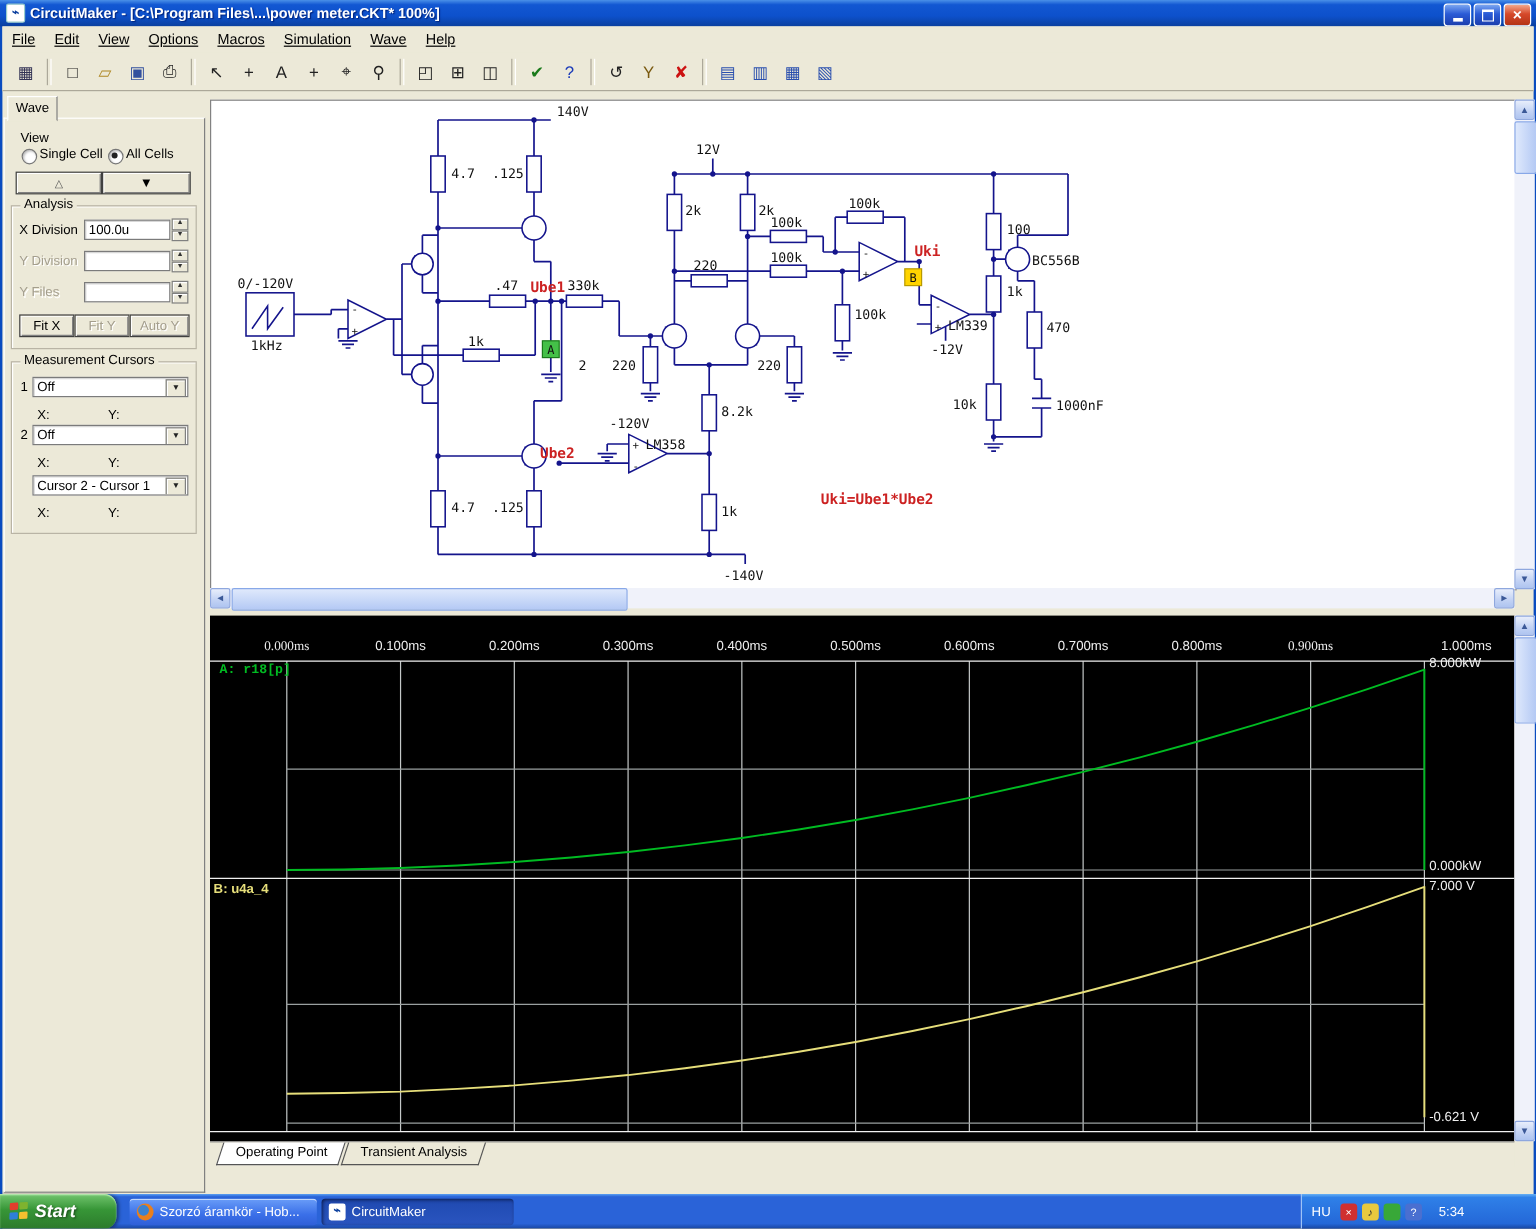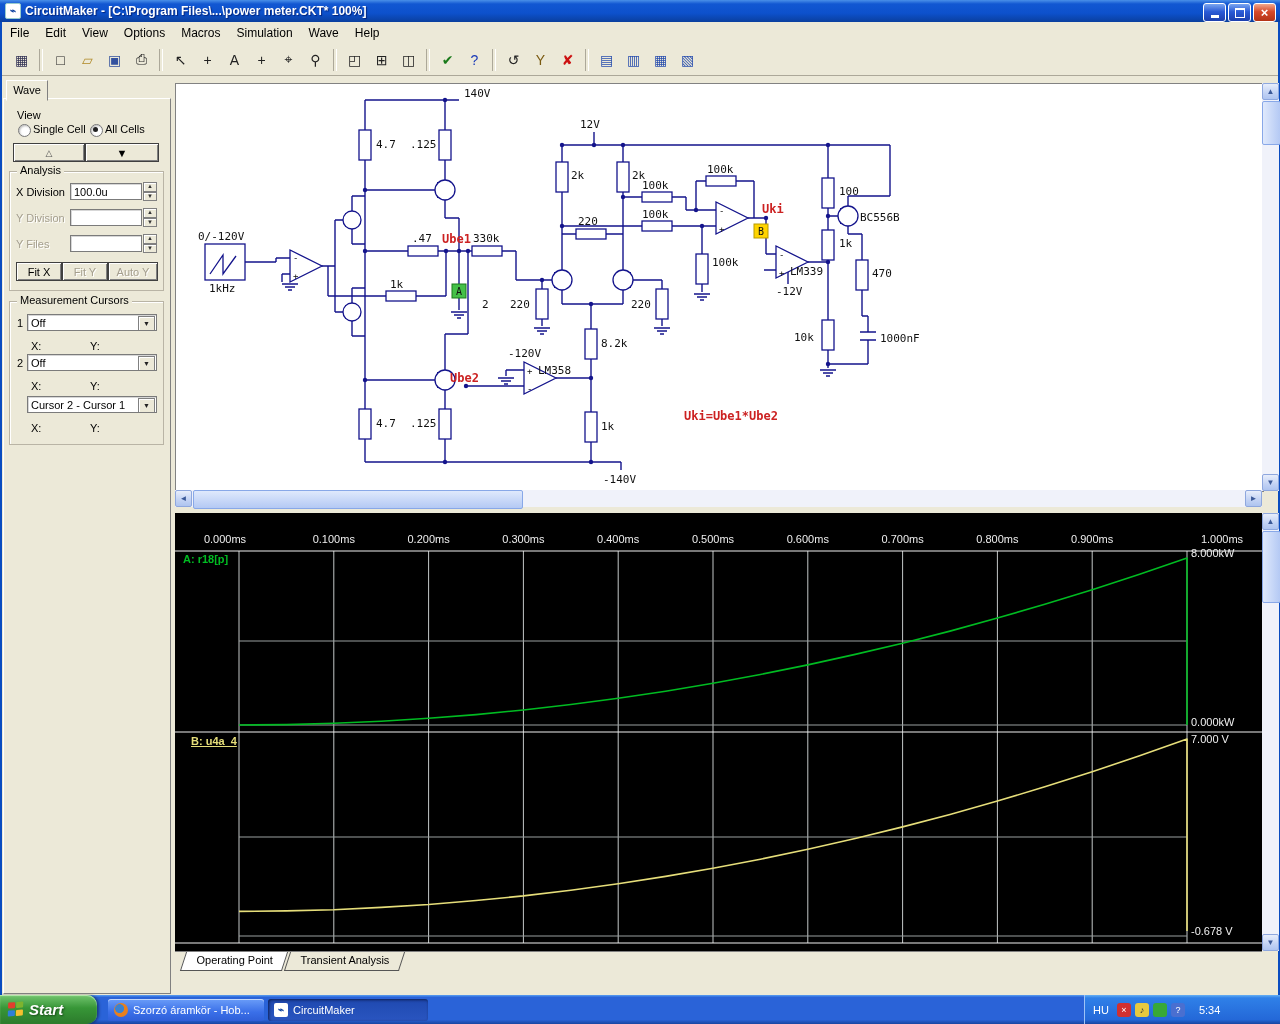--- a/index.html
+++ b/index.html
@@ -15,21 +15,21 @@
   .titletext{font-weight:bold;font-size:12px;text-shadow:1px 1px 1px #00227a;white-space:nowrap;}
   .tbtns{position:absolute;right:4px;top:3px;display:flex;gap:2px;}
   .tbtn{width:21px;height:17px;border:1px solid #fff;border-radius:3px;
     background:linear-gradient(180deg,#7ba6f0,#2a5bd6 45%,#1c3fae);display:flex;align-items:center;justify-content:center;color:#fff;}
   .tbtn.close{background:linear-gradient(180deg,#f2a88c,#d6492a 45%,#b33316);font-size:13px;font-weight:bold;line-height:1;}
   .minbar{display:block;width:8px;height:3px;background:#fff;margin-top:8px;}
   .restbox{display:block;width:8px;height:7px;border:1px solid #fff;border-top:2px solid #fff;}
   
   .menubar{position:absolute;left:2px;top:22px;width:1276px;height:22px;background:#ece9d8;
     display:flex;align-items:center;font-size:12px;}
-  .menu-item{padding:3px 8px;cursor:default;}
+  .menu-item{padding:3px 8px;cursor:default;text-decoration:underline;}
   .toolbar{position:absolute;left:2px;top:44px;width:1276px;height:32px;background:#ece9d8;
     border-bottom:1px solid #aca899;display:flex;align-items:center;padding-left:6px;box-sizing:border-box;}
   .tb{width:23px;height:22px;margin:0 1px;display:inline-flex;align-items:center;justify-content:center;
     font-size:14px;color:#222;border:1px solid transparent;}
   .tsep{width:2px;height:22px;margin:0 4px;border-left:1px solid #aca899;border-right:1px solid #fff;}
   
   .wavetab{position:absolute;left:6px;top:80px;width:40px;height:19px;background:#ece9d8;z-index:3;
     border:1px solid;border-color:#fff #808080 #ece9d8 #fff;text-align:center;line-height:18px;}
   .tabpage{position:absolute;left:3px;top:98px;width:166px;height:894px;background:#ece9d8;z-index:2;
     border:1px solid;border-color:#fff #808080 #808080 #fff;}
@@ -430,38 +430,38 @@
           <line x1="64" y1="212" x2="1012" y2="212" stroke="#9aa0a0" stroke-width="1"></line>
           <line x1="0" y1="219" x2="1087" y2="219" stroke="#f0f0f0" stroke-width="1"></line>
           <line x1="64" y1="324" x2="1012" y2="324" stroke="#9aa0a0" stroke-width="1"></line>
           <line x1="64" y1="423" x2="1012" y2="423" stroke="#9aa0a0" stroke-width="1"></line>
           <line x1="0" y1="430" x2="1087" y2="430" stroke="#f0f0f0" stroke-width="1"></line>
         </g>
       <polyline id="traceA" fill="none" stroke-width="1.6" stroke-linejoin="round" points="64,212.0 111.4,211.6 158.8,210.3 206.2,208.2 253.60000000000002,205.3 301,201.6 348.4,197.0 395.79999999999995,191.5 443.20000000000005,185.3 490.6,178.2 538,170.3 585.4000000000001,161.5 632.8,151.9 680.2,141.4 727.5999999999999,130.2 775,118.1 822.4000000000001,105.1 869.8,91.3 917.2,76.7 964.5999999999999,61.3 1012,45.0 1012,212.0" stroke="#00bb22"></polyline>
       <polyline id="traceB" fill="none" stroke-width="1.6" stroke-linejoin="round" points="64,398.4 111.4,397.9 158.8,396.7 206.2,394.4 253.60000000000002,391.5 301,387.5 348.4,382.9 395.79999999999995,377.2 443.20000000000005,370.8 490.6,363.4 538,355.3 585.4000000000001,346.2 632.8,336.3 680.2,325.5 727.5999999999999,313.9 775,301.4 822.4000000000001,288.1 869.8,273.8 917.2,258.8 964.5999999999999,242.7 1012,226.0 1012,418.1" stroke="#e6de7a"></polyline>
     </svg>
     <div>
-        <span class="tick" style="left: 20px;">0.000ms</span>
+        <span class="tick" style="left: 34px; font-family: Liberation Serif, serif;">0.000ms</span>
         <span class="tick" style="left: 128.8px;">0.100ms</span>
         <span class="tick" style="left: 223.6px;">0.200ms</span>
         <span class="tick" style="left: 318.4px;">0.300ms</span>
         <span class="tick" style="left: 413.2px;">0.400ms</span>
         <span class="tick" style="left: 508px;">0.500ms</span>
         <span class="tick" style="left: 602.8px;">0.600ms</span>
         <span class="tick" style="left: 697.6px;">0.700ms</span>
         <span class="tick" style="left: 792.4px;">0.800ms</span>
-        <span class="tick" style="left: 887.2px;">0.900ms</span>
+        <span class="tick" style="left: 887.2px; font-family: Liberation Serif, serif;">0.900ms</span>
         <span class="tick" style="left: 1017px;">1.000ms</span>
       </div>
-    <span class="chlab" style="left: 8px; top: 40px; color: rgb(0, 187, 34);">A: r18[p]</span>
-    <span class="chlab" style="left: 16px; top: 222px; color: rgb(230, 222, 122); text-decoration: underline;">B: u4a_4</span>
+    <span class="chlab" style="left: 8px; top: 40px; color: rgb(0, 187, 34); font-family: Liberation Mono, monospace;">A: r18[p]</span>
+    <span class="chlab" style="left: 3px; top: 222px; color: rgb(230, 222, 122);">B: u4a_4</span>
     <span class="ylab" style="top:34px">8.000kW</span>
     <span class="ylab" style="top:203px">0.000kW</span>
     <span class="ylab" style="top:220px">7.000 V</span>
-    <span class="ylab" style="top:412px">-0.678 V</span>
+    <span class="ylab" style="top:412px">-0.621 V</span>
   </div>
 
   <div class="sbv" style="left:1262px;top:513px;width:17px;height:438px">
     <span class="sbbtn" style="top:0">▲</span>
     <span class="sbthumb" style="left:0;top:18px;width:17px;height:70px"></span>
     <span class="sbbtn" style="bottom:0">▼</span>
   </div>
 
   <div class="tabsrow">
     <span class="sheettab active">

